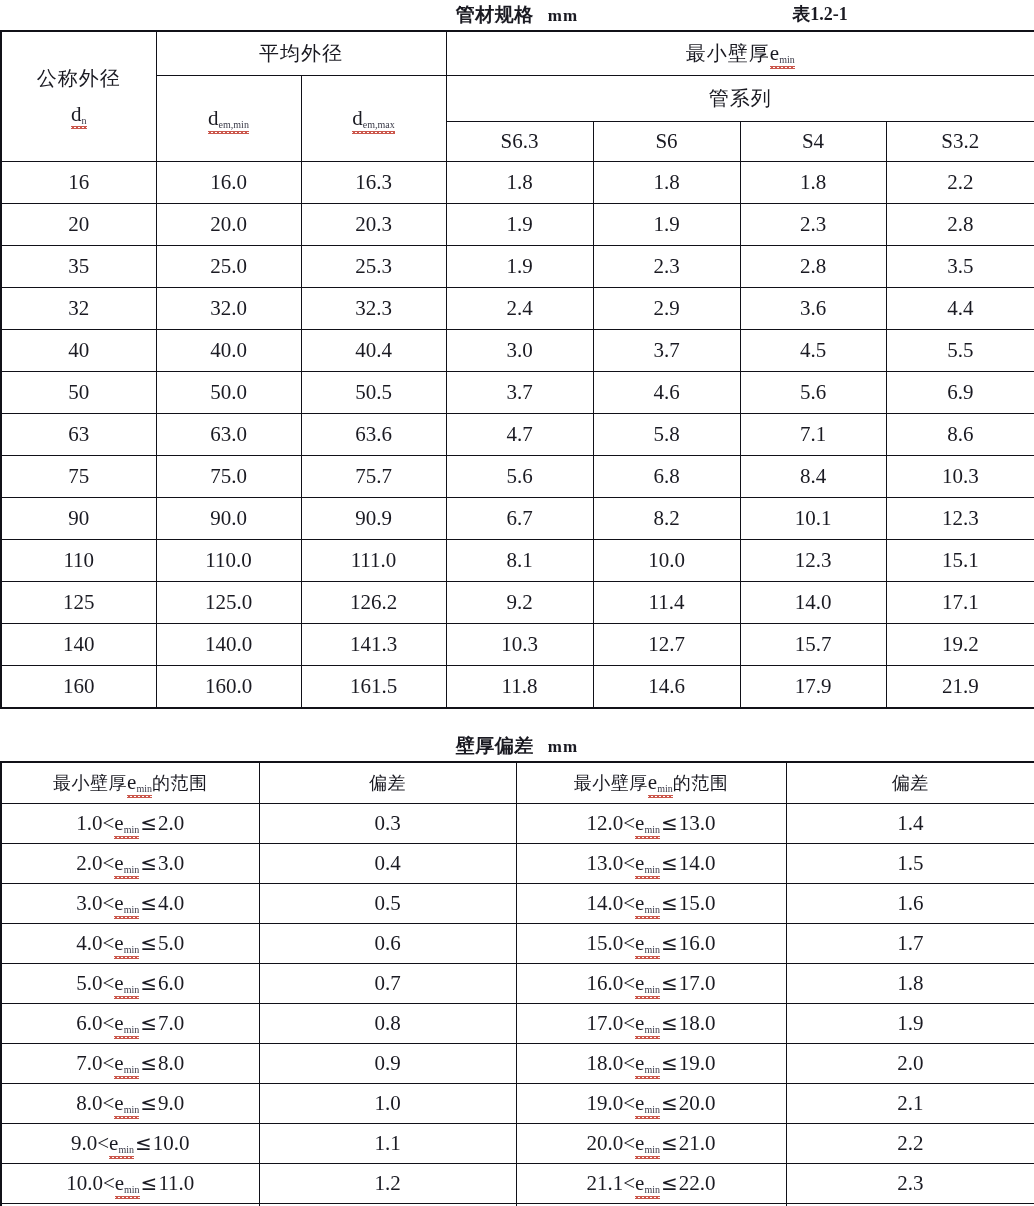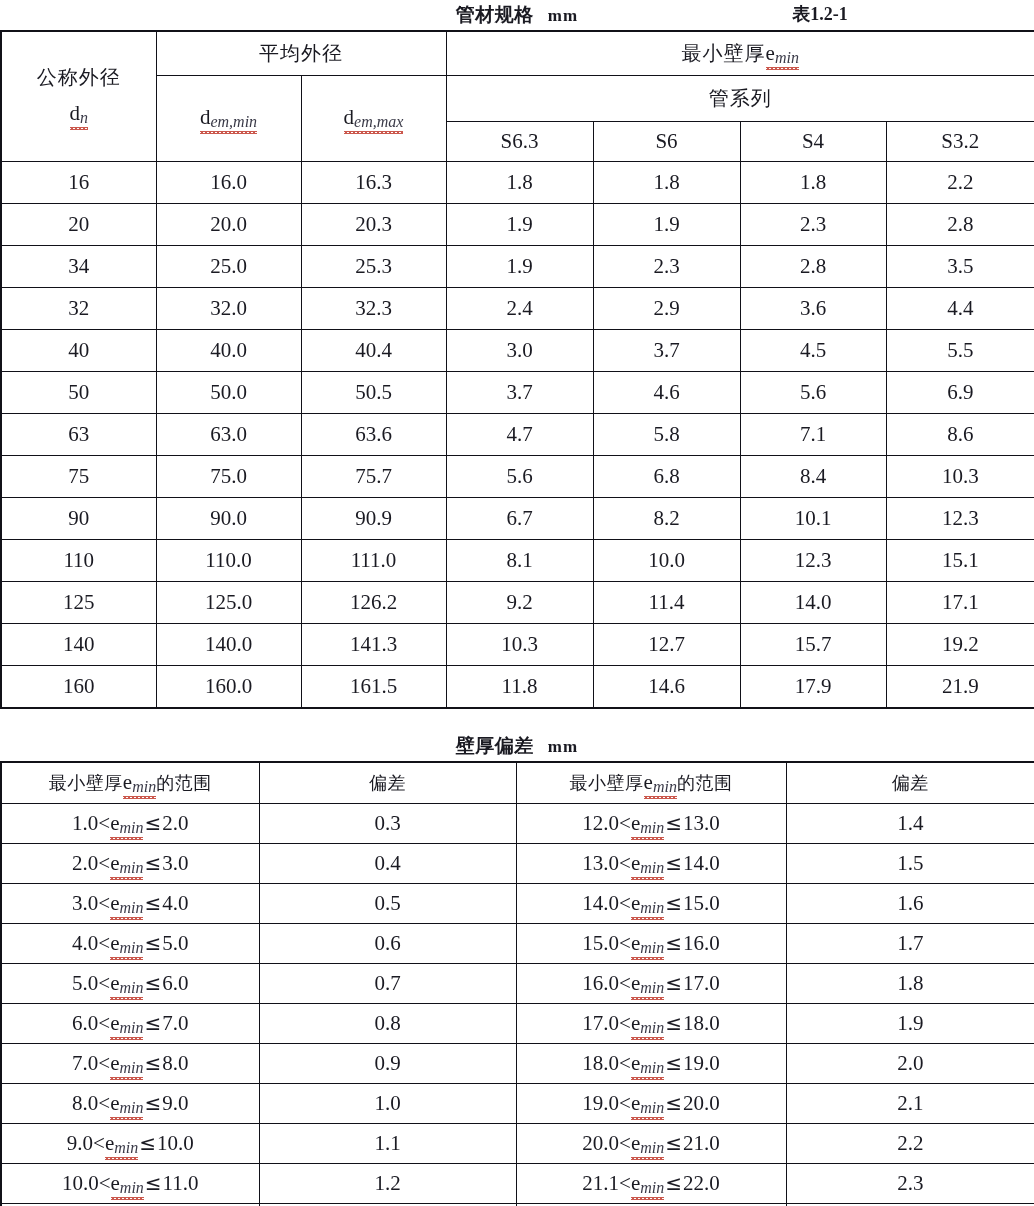--- a/index.html
+++ b/index.html
@@ -93,25 +93,24 @@
     letter-spacing: 0.5px;
   }
 
   
   .var {
     font-family: "Liberation Serif", serif;
     font-style: normal;
     font-size: 21px;
   }
   .var .sub {
-    font-size: 16px;
+    font-size: 10px;
     vertical-align: -3px;
     letter-spacing: 0px;
     color: #3a3a48;
-    font-style: italic;
   }
   .sq {
     
     position: relative;
     display: inline-block;
   }
   .sq::after {
     content: "";
     position: absolute;
     left: 0;
@@ -236,21 +235,21 @@
         <tr>
           <td class="num body">20</td>
           <td class="num body">20.0</td>
           <td class="num body">20.3</td>
           <td class="num body">1.9</td>
           <td class="num body">1.9</td>
           <td class="num body">2.3</td>
           <td class="num body">2.8</td>
         </tr>
         <tr>
-          <td class="num body">34</td>
+          <td class="num body">35</td>
           <td class="num body">25.0</td>
           <td class="num body">25.3</td>
           <td class="num body">1.9</td>
           <td class="num body">2.3</td>
           <td class="num body">2.8</td>
           <td class="num body">3.5</td>
         </tr>
         <tr>
           <td class="num body">32</td>
           <td class="num body">32.0</td>

